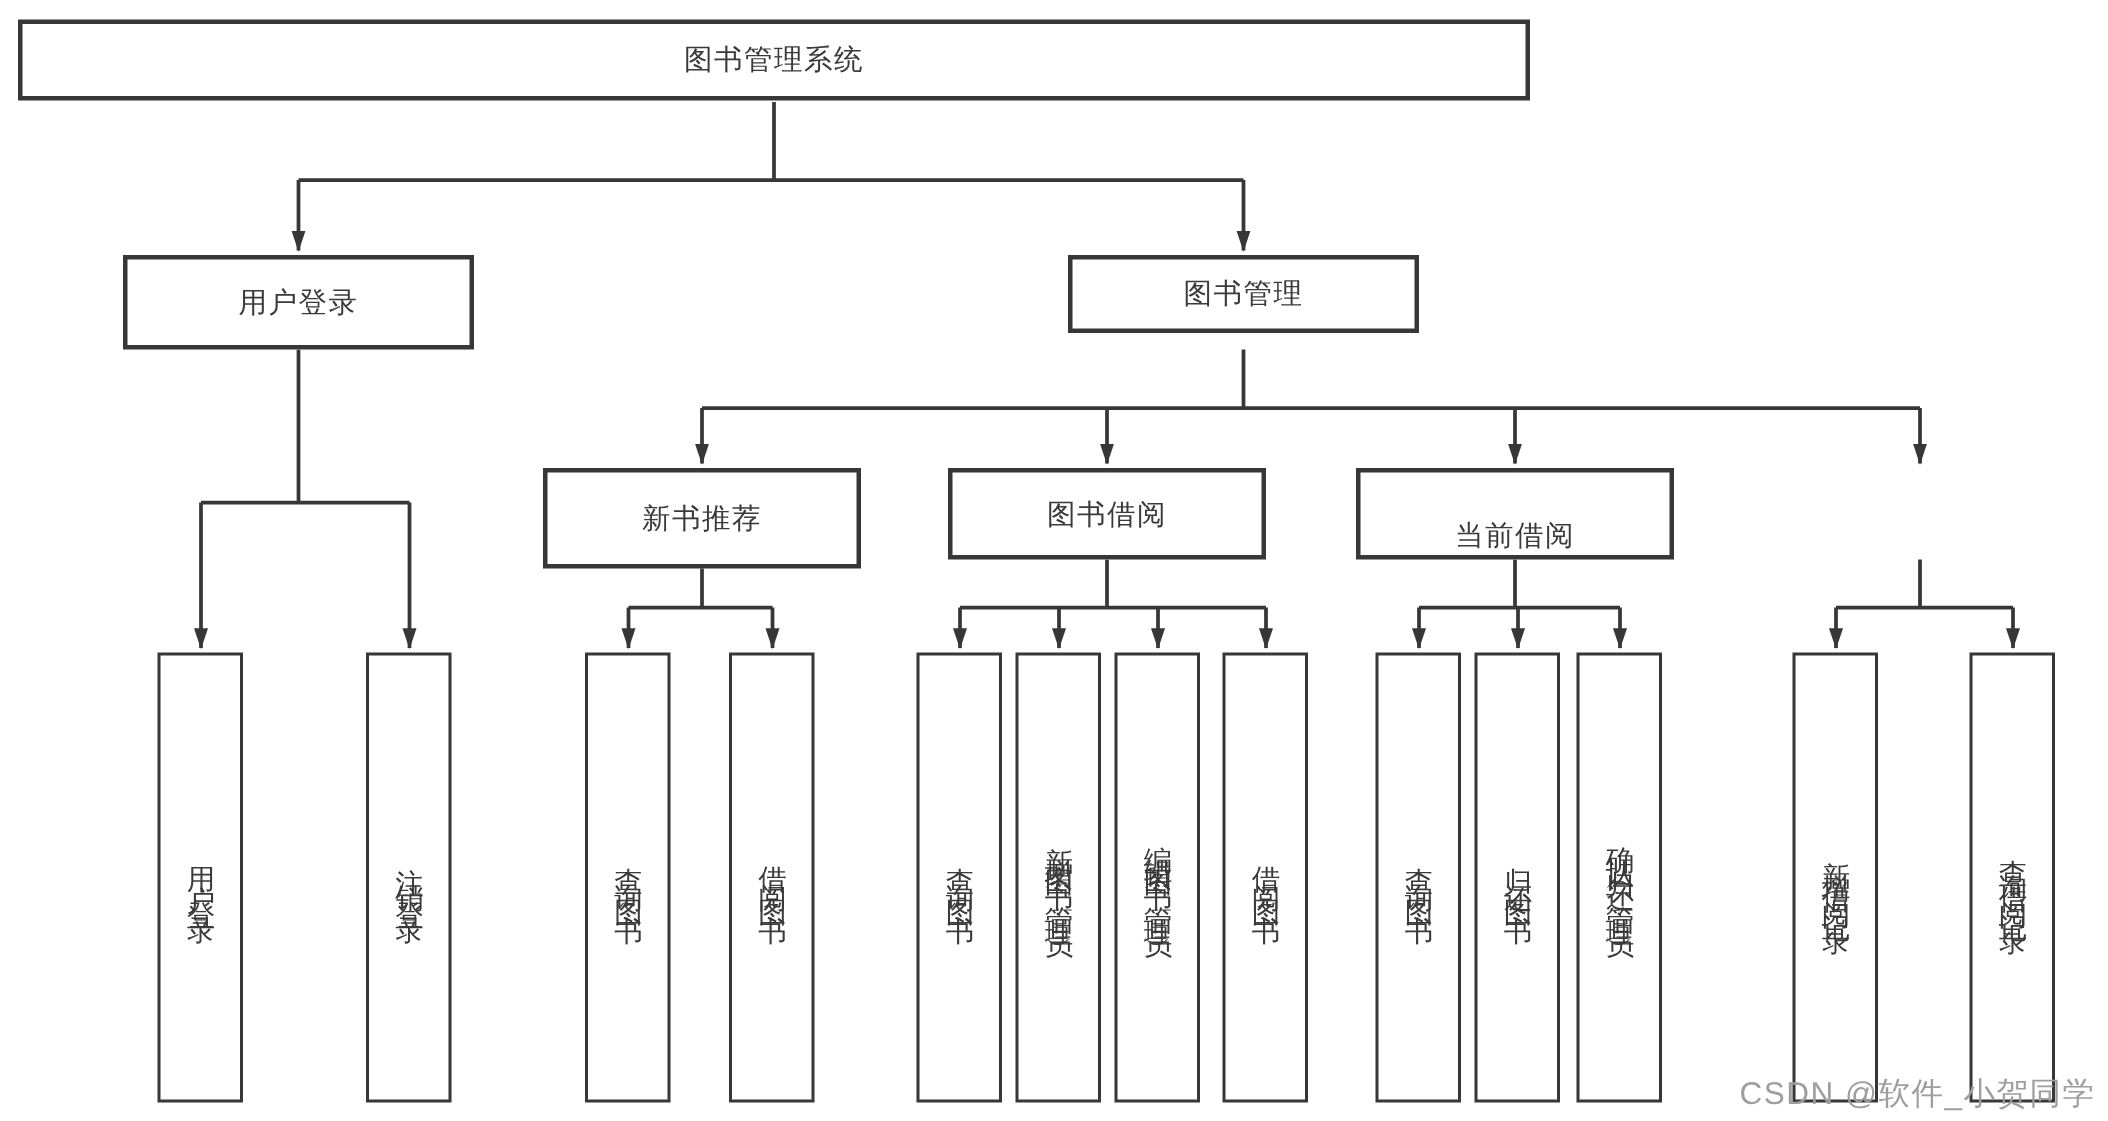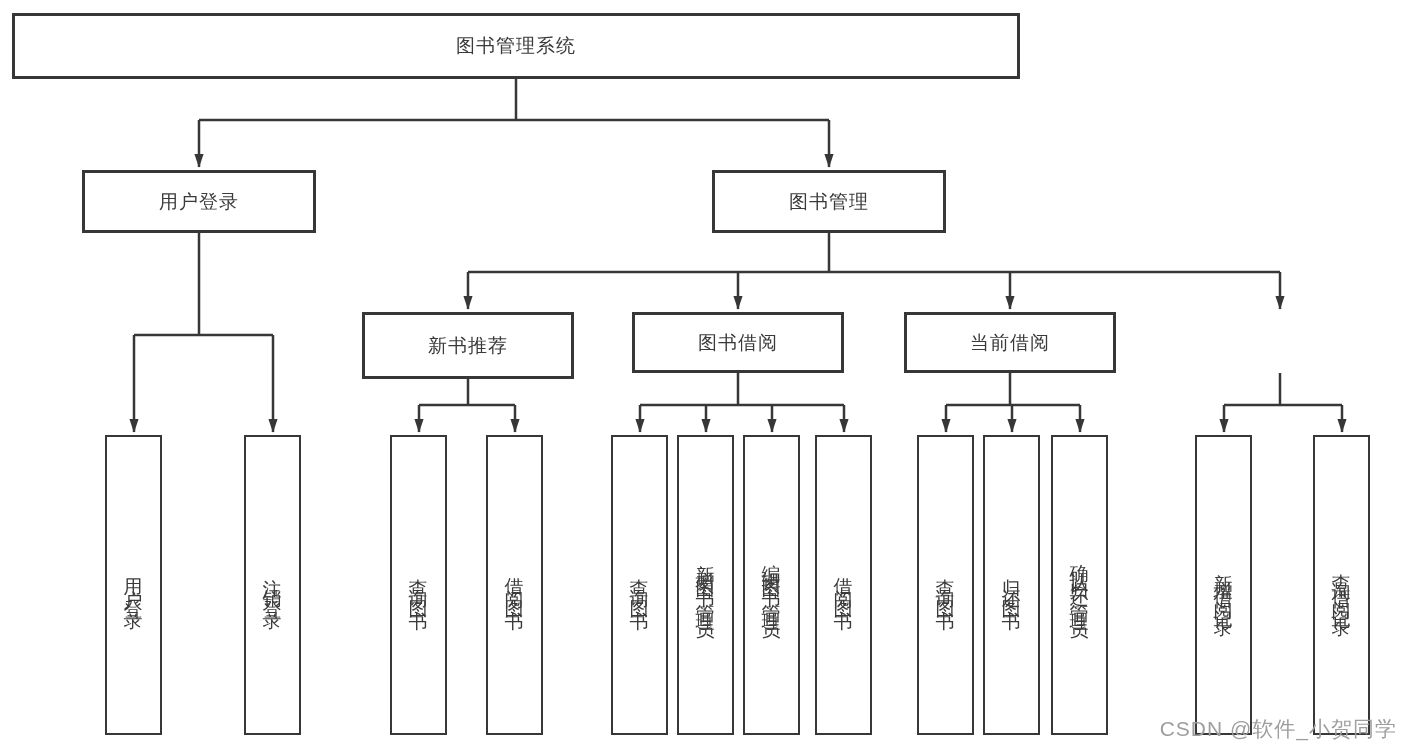--- a/index.html
+++ b/index.html
@@ -98,38 +98,38 @@
       <line x1="946" y1="405" x2="946" y2="432" marker-end="url(#arrow)"></line>
       <line x1="1012" y1="405" x2="1012" y2="432" marker-end="url(#arrow)"></line>
       <line x1="1080" y1="405" x2="1080" y2="432" marker-end="url(#arrow)"></line>
 
       <path d="M1280,373 V405 M1224,405 H1342"></path>
       <line x1="1224" y1="405" x2="1224" y2="432" marker-end="url(#arrow)"></line>
       <line x1="1342" y1="405" x2="1342" y2="432" marker-end="url(#arrow)"></line>
     </g>
   </svg>
 
-  <div class="box root" style="left:12px; top:13px; width:1008px; height:66px;">
+  <div class="box root" style="left:12px; top:13px; width:1008px; height:54px;">
     <span class="hlabel">图书管理系统</span>
   </div>
 
   <div class="box l2" style="left:82px; top:170px; width:234px; height:63px;">
     <span class="hlabel">用户登录</span>
   </div>
-  <div class="box l2" style="left:712px; top:170px; width:234px; height:63px;">
+  <div class="box l2" style="left:712px; top:170px; width:234px; height:52px;">
     <span class="hlabel">图书管理</span>
   </div>
 
   <div class="box l3" style="left:362px; top:312px; width:212px; height:67px;">
     <span class="hlabel">新书推荐</span>
   </div>
   <div class="box l3" style="left:632px; top:312px; width:212px; height:61px;">
     <span class="hlabel">图书借阅</span>
   </div>
-  <div class="box l3" style="left:904px; top:312px; width:212px; height:61px;">
+  <div class="box l3" style="left:904px; top:312px; width:212px; height:61px;align-items:flex-end;">
     <span class="hlabel">当前借阅</span>
   </div>
 
   <div class="box leaf" style="left:105px; top:435px; width:57px; height:300px;">
     <span class="vtext">用户登录</span>
   </div>
   <div class="box leaf" style="left:244px; top:435px; width:57px; height:300px;">
     <span class="vtext">注销登录</span>
   </div>
 

